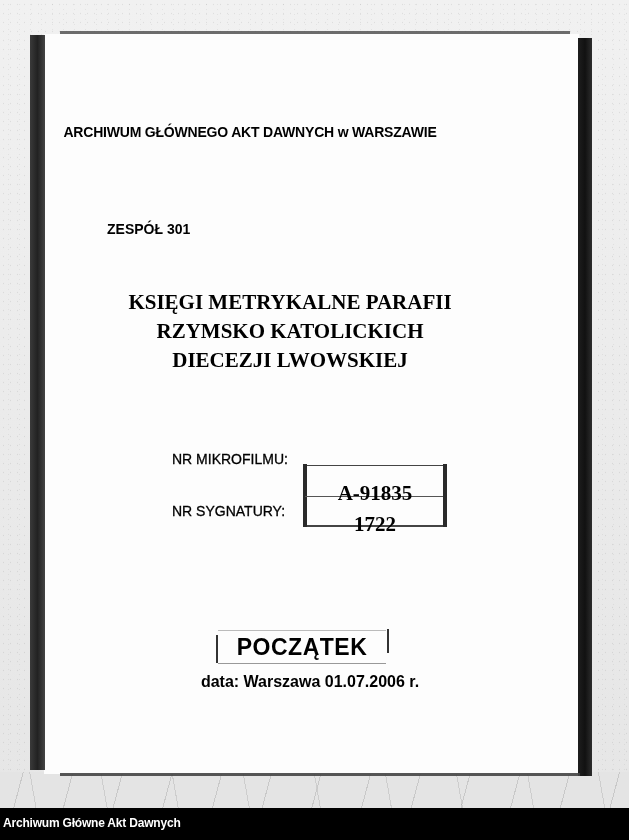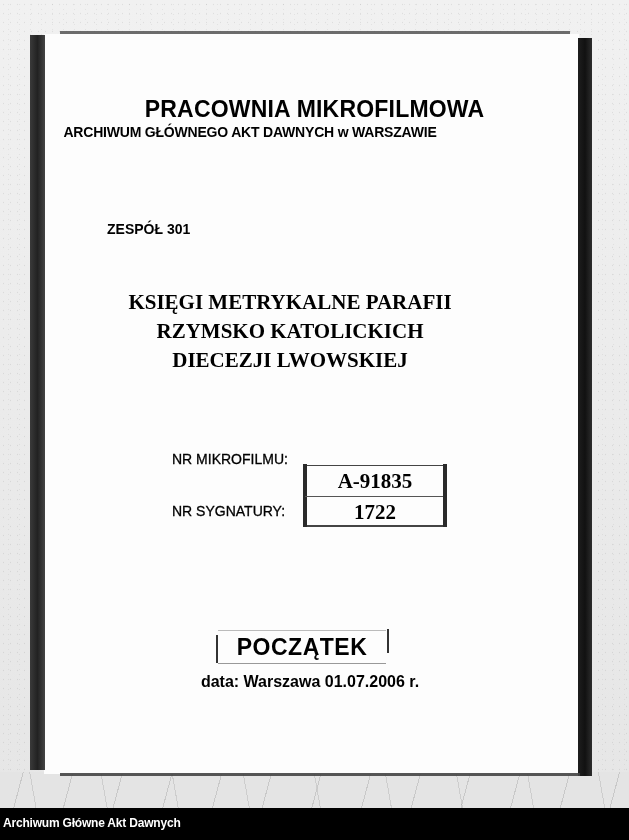--- a/index.html
+++ b/index.html
@@ -125,21 +125,21 @@
       content: ""; position: absolute; top: -2px; bottom: -2px; width: 4px;
       background: #2a2a2a;
     }
     .box::before { left: -2px; }
     .box::after { right: -2px; }
     .box-divider {
       position: absolute; left: 0; right: 0; top: 30px; height: 1px; background: #555;
     }
     .box-val {
       position: absolute; left: 0; right: 0; text-align: center;
-      font-size: 21px; font-weight: bold;
+      font-size: 21px; font-weight: bold; margin-top: 12px;
     }
     .val-mikro { top: 3px; }
     .val-sygn { top: 34px; }
 
     .poczatek-wrap {
       position: absolute;
       left: 218px; top: 630px;
       width: 168px; height: 34px;
       border-top: 1px solid #bbb;
       border-bottom: 1px solid #999;
@@ -181,21 +181,20 @@
 
 <div id="viewer">
   <div id="scan"></div>
 
   <div class="page"></div>
   <div class="bar-left"></div>
   <div class="bar-right"></div>
   <div class="line-top"></div>
   <div class="line-bottom"></div>
 
-  <div class="abs sans title">PRACOWNIA MIKROFILMOWA</div>
   <div class="abs sans subtitle">ARCHIWUM GŁÓWNEGO AKT DAWNYCH w WARSZAWIE</div>
 
   <div class="abs sans zespol">ZESPÓŁ 301</div>
 
   <div class="abs serif heading h1">KSIĘGI METRYKALNE PARAFII</div>
   <div class="abs serif heading h3">DIECEZJI LWOWSKIEJ</div>
   <div class="abs serif heading h2">RZYMSKO KATOLICKICH</div>
 
   <div class="abs sans label lbl-mikro">NR MIKROFILMU:</div>
   <div class="abs sans label lbl-sygn">NR SYGNATURY:</div>

